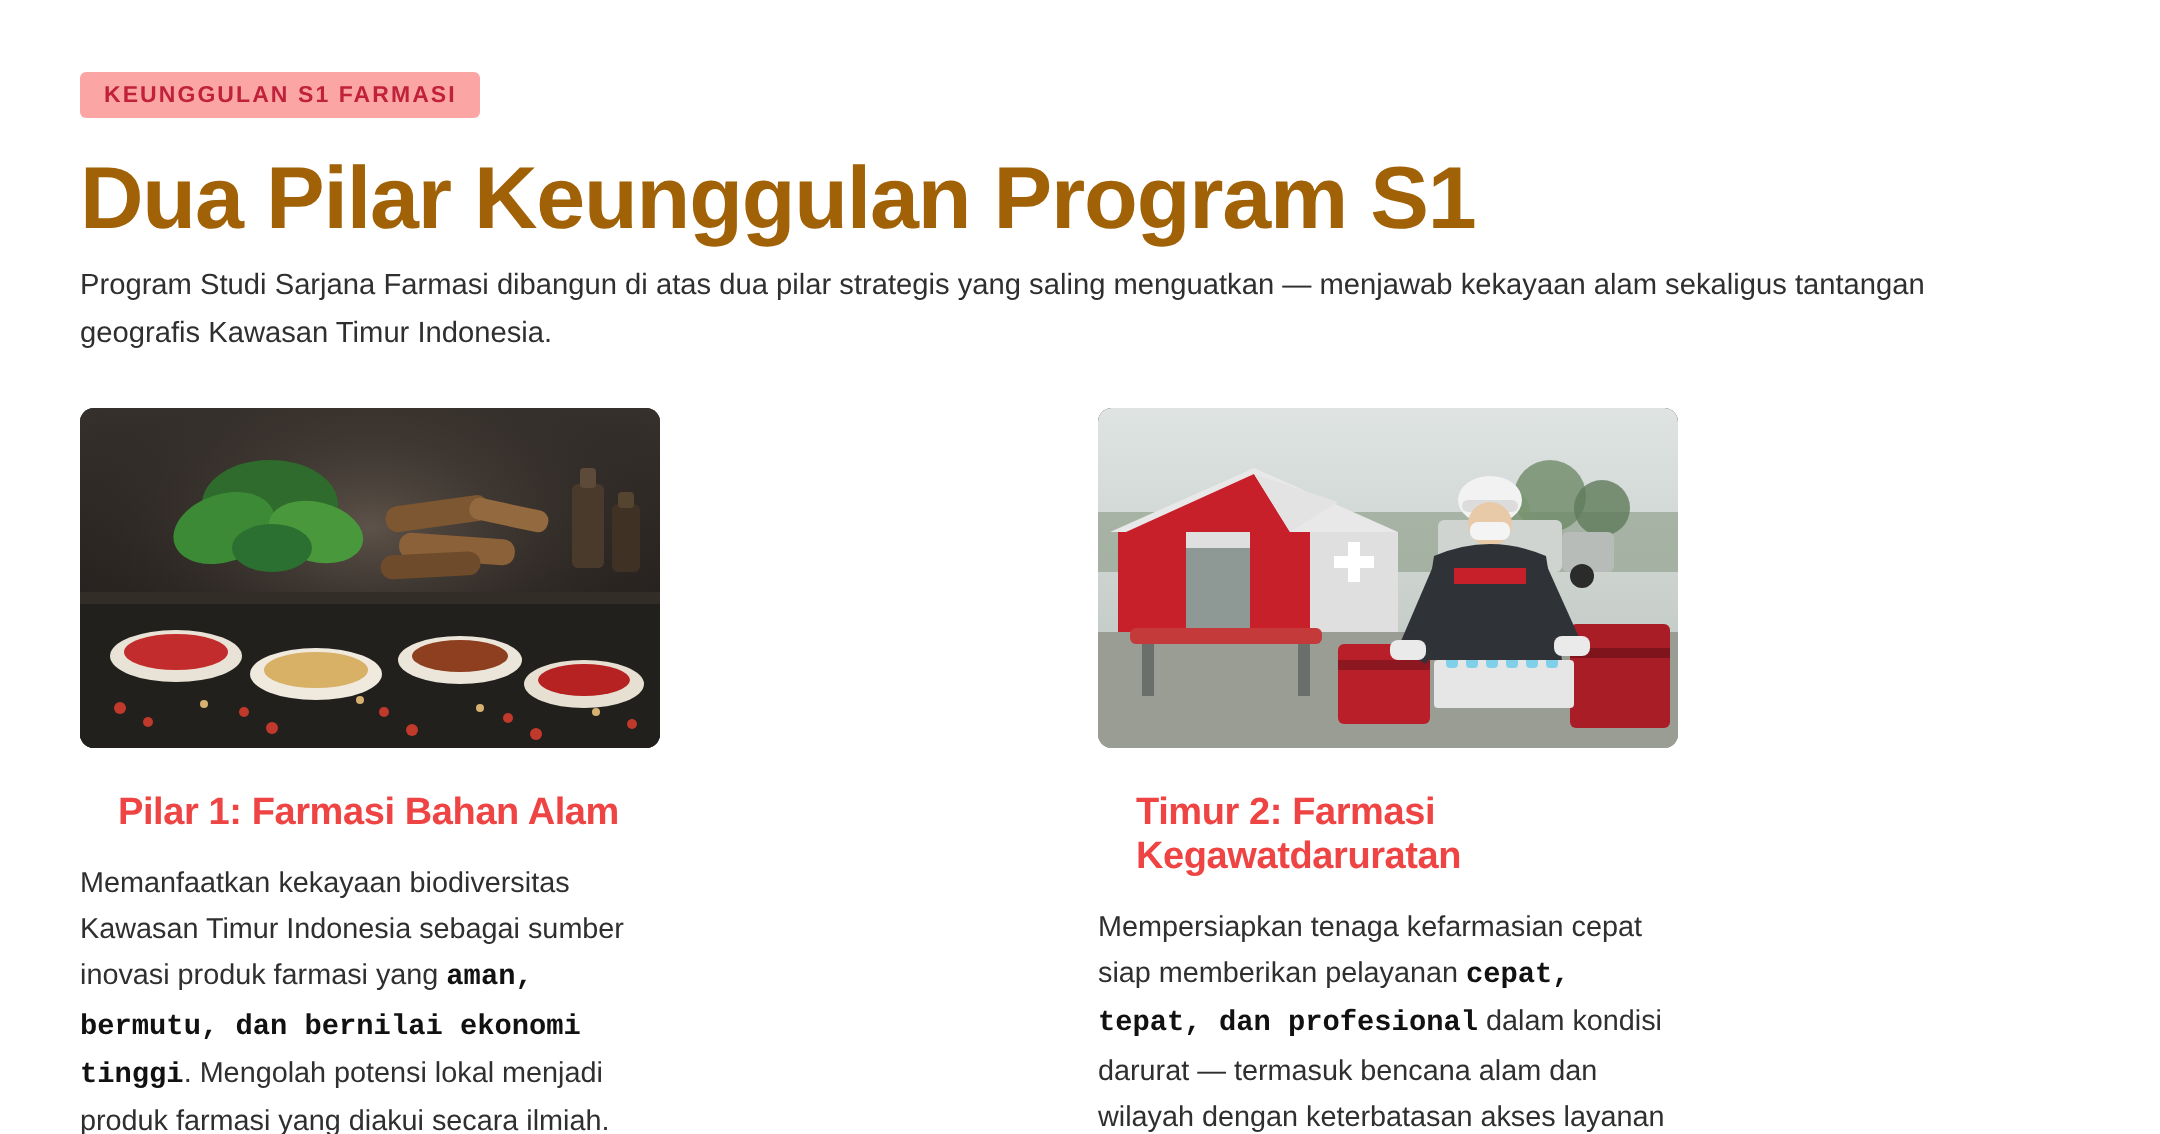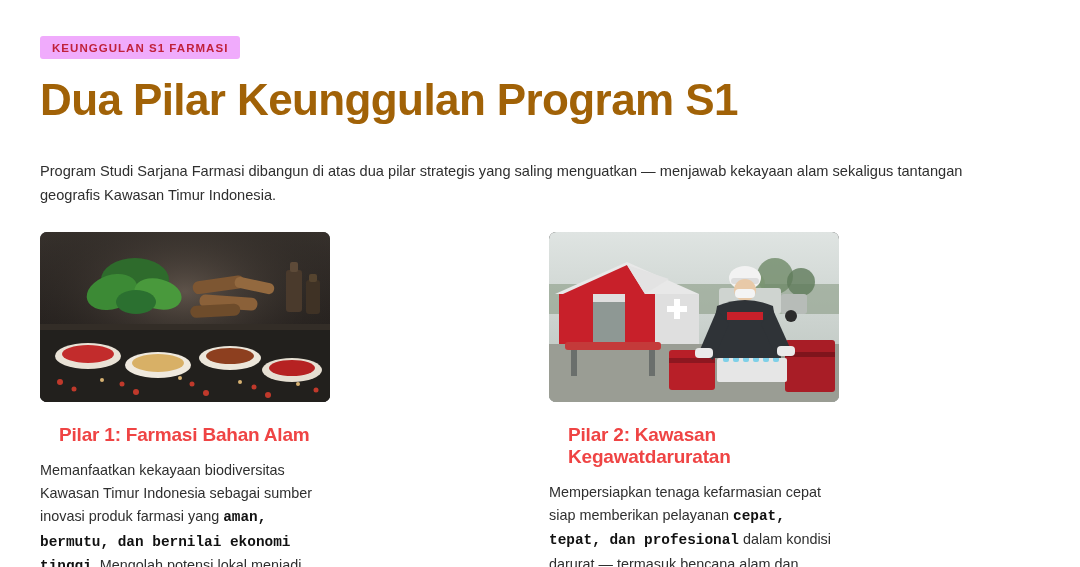--- a/index.html
+++ b/index.html
@@ -13,39 +13,39 @@
   }
   .page {
     position: relative;
     width: 1080px;
     height: 567px;
     padding: 0 40px;
   }
   .badge {
     display: inline-block;
     margin-top: 36px;
-    background: #f0abfc;
+    background: #fca5a5;
     color: #c0213b;
     font-size: 11.5px;
     font-weight: bold;
     letter-spacing: 0.09em;
     padding: 6px 12px 5px 12px;
     border-radius: 3px;
     text-transform: uppercase;
   }
   h1.title {
     font-size: 44px;
     line-height: 1.12;
     font-weight: bold;
     letter-spacing: -0.6px;
     margin-top: 16px;
     color: #a16207;
   }
   .intro {
-    margin-top: 36px;
+    margin-top: 8px;
     font-size: 14.6px;
     line-height: 1.62;
     color: #2f2f2f;
     max-width: 985px;
   }
   .cards {
     display: flex;
     gap: 0;
     margin-top: 24px;
   }
@@ -218,18 +218,18 @@
           <circle cx="196" cy="58" r="11" fill="#e8c9a8"></circle>
           <rect x="186" y="57" width="20" height="9" rx="4" fill="#f4f4f4"></rect>
           <path d="M168 74 q28 -12 56 0 l8 52 h-72 z" fill="#2f3337"></path>
           <rect x="178" y="80" width="36" height="8" fill="#c8202a"></rect>
           <path d="M168 78 l-18 42 l14 8 l16 -36 z" fill="#2f3337"></path>
           <path d="M224 78 l18 40 l-14 8 l-16 -34 z" fill="#2f3337"></path>
           <rect x="146" y="116" width="18" height="10" rx="4" fill="#eaeaea"></rect>
           <rect x="228" y="114" width="18" height="10" rx="4" fill="#eaeaea"></rect>
         </svg>
       </div>
-      <h2>Pilar 2: Kawasan Kegawatdaruratan</h2>
+      <h2>Timur 2: Farmasi Kegawatdaruratan</h2>
       <p><span>Mempersiapkan tenaga kefarmasian cepat siap memberikan pelayanan </span><b>cepat, tepat, dan profesional</b><span> dalam kondisi darurat — termasuk bencana alam dan wilayah dengan keterbatasan akses layanan kesehatan.</span></p>
     </div>
 
   </div>
 </div>
 
 </body></html>

